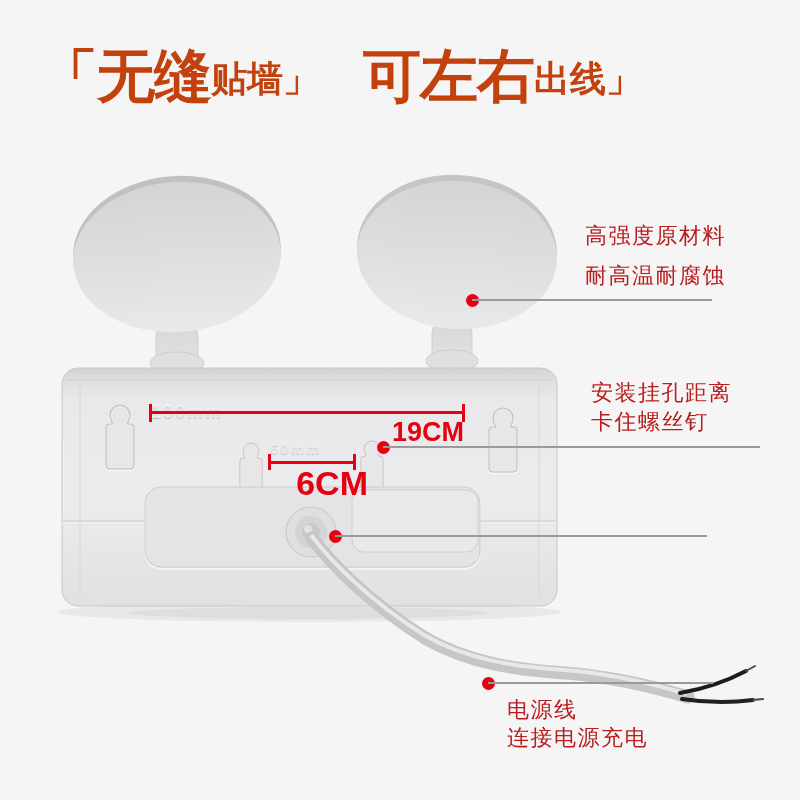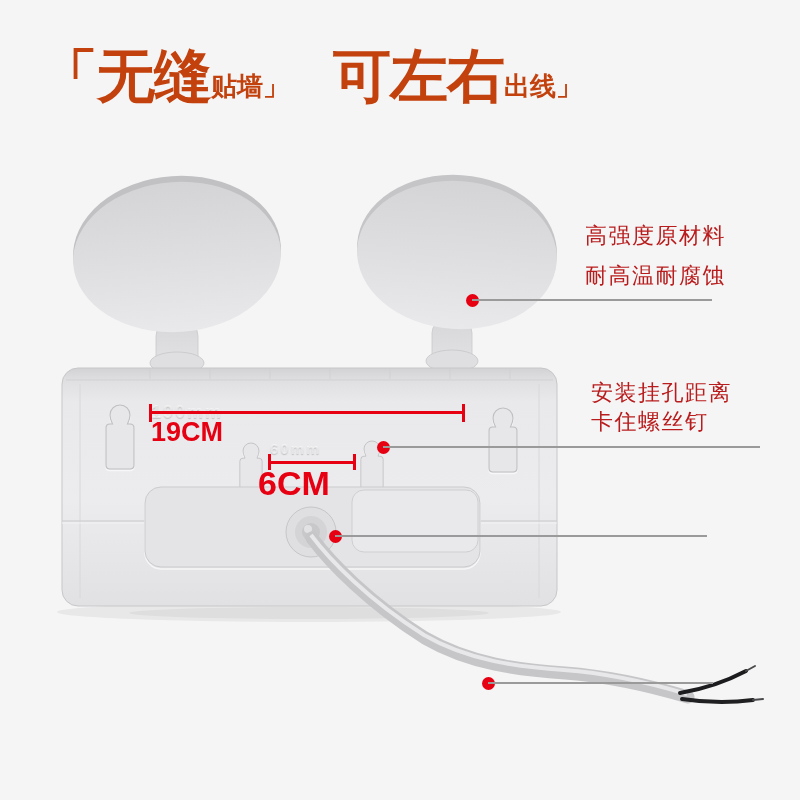--- a/index.html
+++ b/index.html
@@ -3,26 +3,26 @@
 <meta charset="utf-8">
 <style>
   html,body{margin:0;padding:0;}
   body{font-family:"Liberation Sans","DejaVu Sans",sans-serif;}
   .canvas{position:relative;width:800px;height:800px;background:#f5f5f6;overflow:hidden;}
   svg{position:absolute;left:0;top:0;}
 
   
   .title{position:absolute;left:40px;top:44px;display:flex;align-items:flex-end;color:#c2410c;white-space:nowrap;}
   .title .big{font-size:58px;font-weight:900;letter-spacing:-1px;line-height:1.1;}
-  .title .small{font-size:26px;font-weight:900;padding-bottom:4px;letter-spacing:0px;}
+  .title .small{font-size:36px;font-weight:900;padding-bottom:4px;letter-spacing:0px;}
   .title .gap{width:44px;}
 
   
   .dimline{position:absolute;background:#e60012;}
-  .dimlabel{position:absolute;color:#e60012;font-weight:800;text-align:left;letter-spacing:0px;}
+  .dimlabel{position:absolute;color:#e60012;font-weight:800;text-align:right;letter-spacing:0px;}
   .embossed{position:absolute;text-align:left;color:rgba(255,255,255,0.55);
             text-shadow:0 1px 1px rgba(120,120,125,0.35);font-weight:700;letter-spacing:2px;}
 
   
   .leader{position:absolute;height:2px;background:#9a9a9a;}
   .dot{position:absolute;width:13px;height:13px;border-radius:50%;background:#e60012;}
   .callout{position:absolute;color:#b91c1c;font-size:22px;letter-spacing:1.5px;white-space:nowrap;}
   .callout div{height:auto;}
 </style>
 </head>
@@ -161,14 +161,18 @@
   <div class="callout" style="left:591px;top:378px;line-height:29px;">
     <div>安装挂孔距离</div>
     <div>卡住螺丝钉</div>
   </div>
 
   <div class="dot" style="left:329px;top:530px;"></div>
   <div class="leader" style="left:335px;top:535px;width:372px;"></div>
 
   <div class="dot" style="left:482px;top:677px;"></div>
   <div class="leader" style="left:488px;top:682px;width:225px;"></div>
+  <div class="callout" style="left:507px;top:696px;line-height:28px;">
+    <div>电源线</div>
+    <div>连接电源充电</div>
+  </div>
 
 </div>
 
 </body></html>

